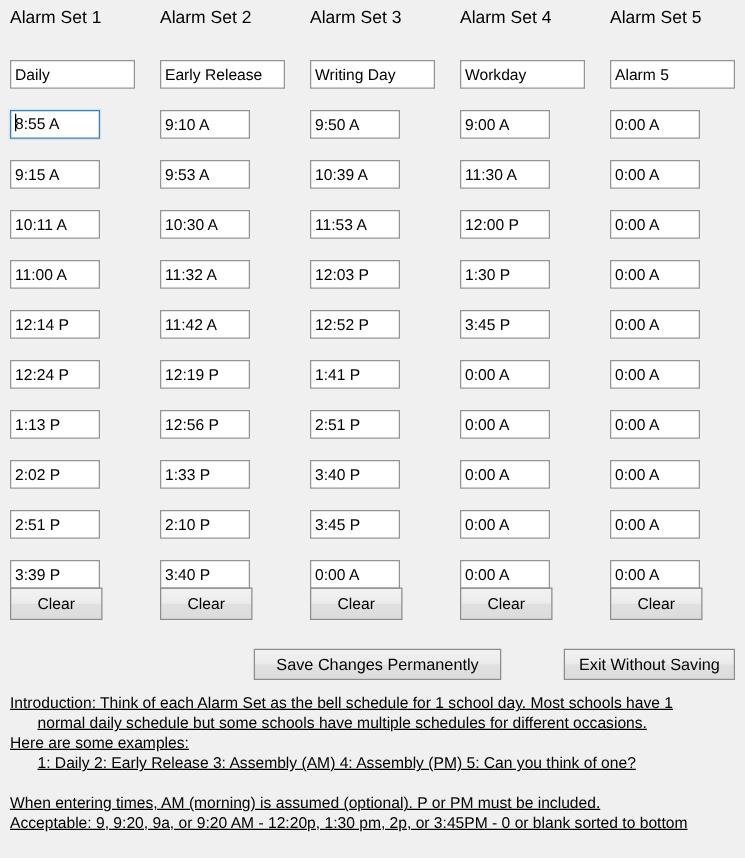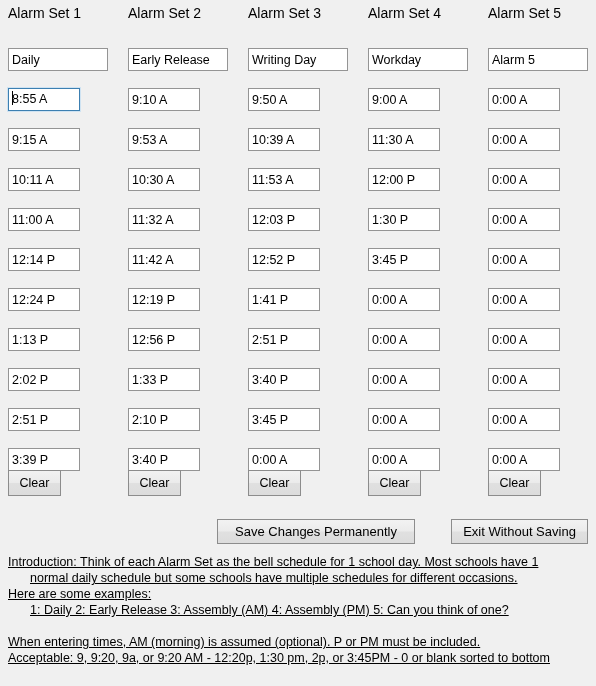--- a/index.html
+++ b/index.html
@@ -100,32 +100,32 @@
     color: #000000;
     text-align: center;
     cursor: default;
     border-radius: 0;
     padding: 0;
   }
   .clear-btn {
     position: absolute;
     left: 8px;
     top: 470px;
-    width: 53px;
+    width: 74px;
     height: 26px;
     line-height: 24px;
   }
   .action-btn {
     position: absolute;
     height: 25px;
     line-height: 23px;
     font-size: 13px;
   }
   #btn-today  { left: 10px;  top: 519px; width: 170px; }
-  #btn-save   { left: 217px; top: 519px; width: 198px; }
+  #btn-save   { left: 203px; top: 519px; width: 198px; }
   #btn-exit   { left: 451px; top: 519px; width: 137px; }
 
   
   .instructions {
     position: absolute;
     left: 0;
     top: 554px;
     width: 596px;
     font-size: 12.5px;
     line-height: 16px;

